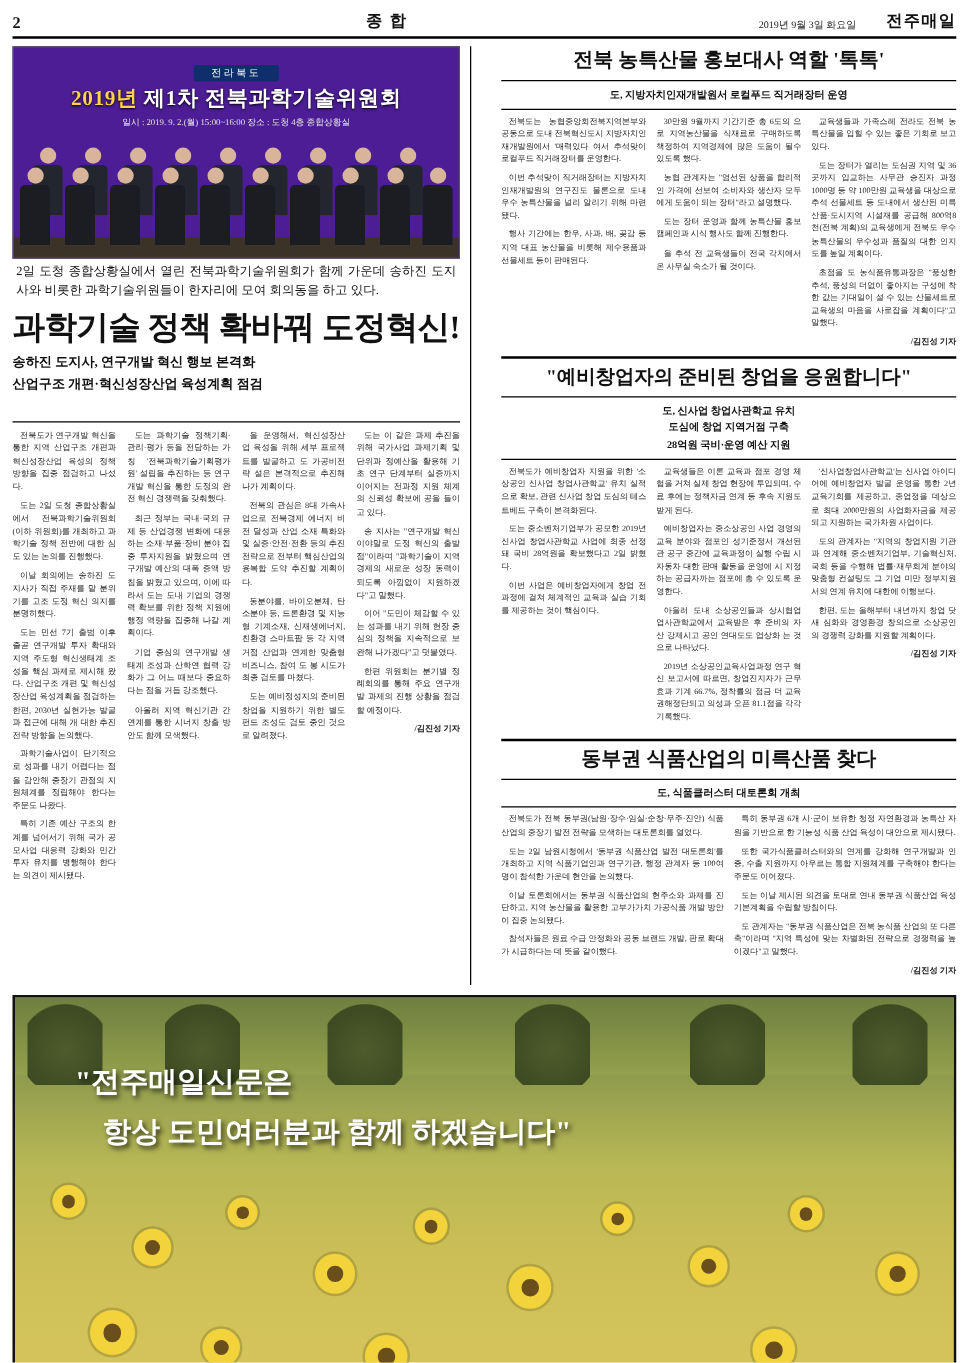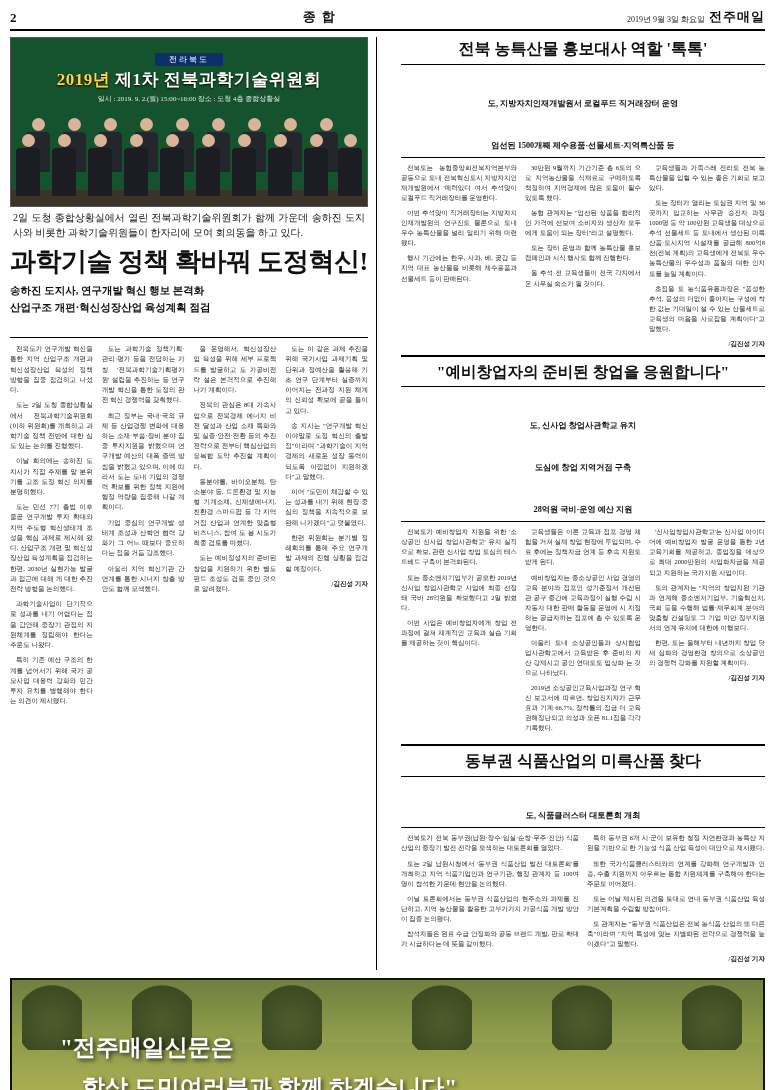--- a/index.html
+++ b/index.html
@@ -12,33 +12,33 @@
   }
   .page{position:relative;width:775px;height:1090px;box-sizing:border-box;padding:8px 10px 0 10px;}
 
   
   .masthead{
     display:flex;align-items:flex-end;justify-content:space-between;
     border-bottom:2px solid #000;padding-bottom:3px;margin-bottom:6px;
   }
   .mh-left{font-size:13px;font-weight:bold;letter-spacing:0;}
   .mh-center{font-size:13px;font-weight:bold;letter-spacing:6px;flex:1;text-align:center;}
-  .mh-right{display:flex;align-items:flex-end;gap:4px;}
+  .mh-right{display:flex;align-items:flex-end;gap:24px;}
   .mh-date{font-size:8px;color:#222;padding-bottom:1px;}
   .mh-title{font-size:13px;font-weight:bold;letter-spacing:1px;}
 
   
   .top-zone{display:flex;gap:8px;}
   .left-col{width:358px;}
   .right-col{width:389px;border-left:1px solid #000;padding-left:24px;box-sizing:border-box;}
 
   
   .photo-main{
     position:relative;width:358px;height:170px;
-    background:#14532d;overflow:hidden;border:1px solid #555;box-sizing:border-box;
+    background:#4c1d95;overflow:hidden;border:1px solid #555;box-sizing:border-box;
   }
   .photo-main .banner{
     position:absolute;left:0;right:0;top:10px;text-align:center;color:#fff;
   }
   .banner .b-tag{
     display:inline-block;background:#0e2f6b;color:#fff;font-size:8px;padding:1px 14px;border-radius:2px;
     letter-spacing:2px;margin-bottom:2px;
   }
   .banner .b-title{font-size:17px;font-weight:bold;letter-spacing:0.5px;text-shadow:0 1px 2px #000;}
   .banner .b-title .y{color:#ffd24a;text-align:right;}
@@ -72,21 +72,21 @@
   
   .art{margin-bottom:6px;}
   .art-title{
     font-size:16px;font-weight:bold;text-align:center;line-height:1.25;margin:2px 0 5px;
   }
   .art-title.quote{font-size:15.5px;}
   .art-kicker{
     font-size:8.2px;font-weight:bold;text-align:center;line-height:1.7;
     border-top:1px solid #000;border-bottom:1px solid #000;padding:4px 2px;margin-bottom:5px;
   }
-  .art-kicker div{white-space:nowrap;margin-top:28px;}
+  .art-kicker div{white-space:nowrap;}
   .art-cols{display:flex;gap:8px;}
   .acol{font-size:6.5px;line-height:1.55;text-align:justify;color:#1a1a1a;}
   .acol p{margin:0 0 5px;text-indent:6px;}
   .acol.w3{width:120px;}
   .acol.w2{width:185px;}
   .hr-black{border-top:2px solid #000;margin:6px 0 5px;}
 
   
   .ad{
     position:relative;margin-top:8px;width:755px;height:345px;
@@ -254,21 +254,20 @@
         </div>
       </div>
     </div>
 
     <div class="right-col">
 
       <div class="art">
         <div class="art-title">전북 농특산물 홍보대사 역할 '톡톡'</div>
         <div class="art-kicker">
           <div>도, 지방자치인재개발원서 로컬푸드 직거래장터 운영</div>
-          <div>엄선된 1500개째 제수용품·선물세트·지역특산품 등</div>
         </div>
         <div class="art-cols">
           <div class="acol w3">
             <p>전북도는 농협중앙회전북지역본부와 공동으로 도내 전북혁신도시 지방자치인재개발원에서 '매력있다 여서 추석맞이 로컬푸드 직거래장터를 운영한다.</p>
             <p>이번 추석맞이 직거래장터는 지방자치인재개발원의 연구진도 물론으로 도내 우수 농특산물을 널리 알리기 위해 마련됐다.</p>
             <p>행사 기간에는 한우, 사과, 배, 곶감 등 지역 대표 농산물을 비롯해 제수용품과 선물세트 등이 판매된다.</p>
           </div>
           <div class="acol w3">
             <p>30만원 9월까지 기간기준 총 6도의 으로 지역농산물을 식재료로 구매하도록 책정하여 지역경제에 많은 도움이 될수 있도록 했다.</p>
             <p>농협 관계자는 "엄선된 상품을 합리적인 가격에 선보여 소비자와 생산자 모두에게 도움이 되는 장터"라고 설명했다.</p>

